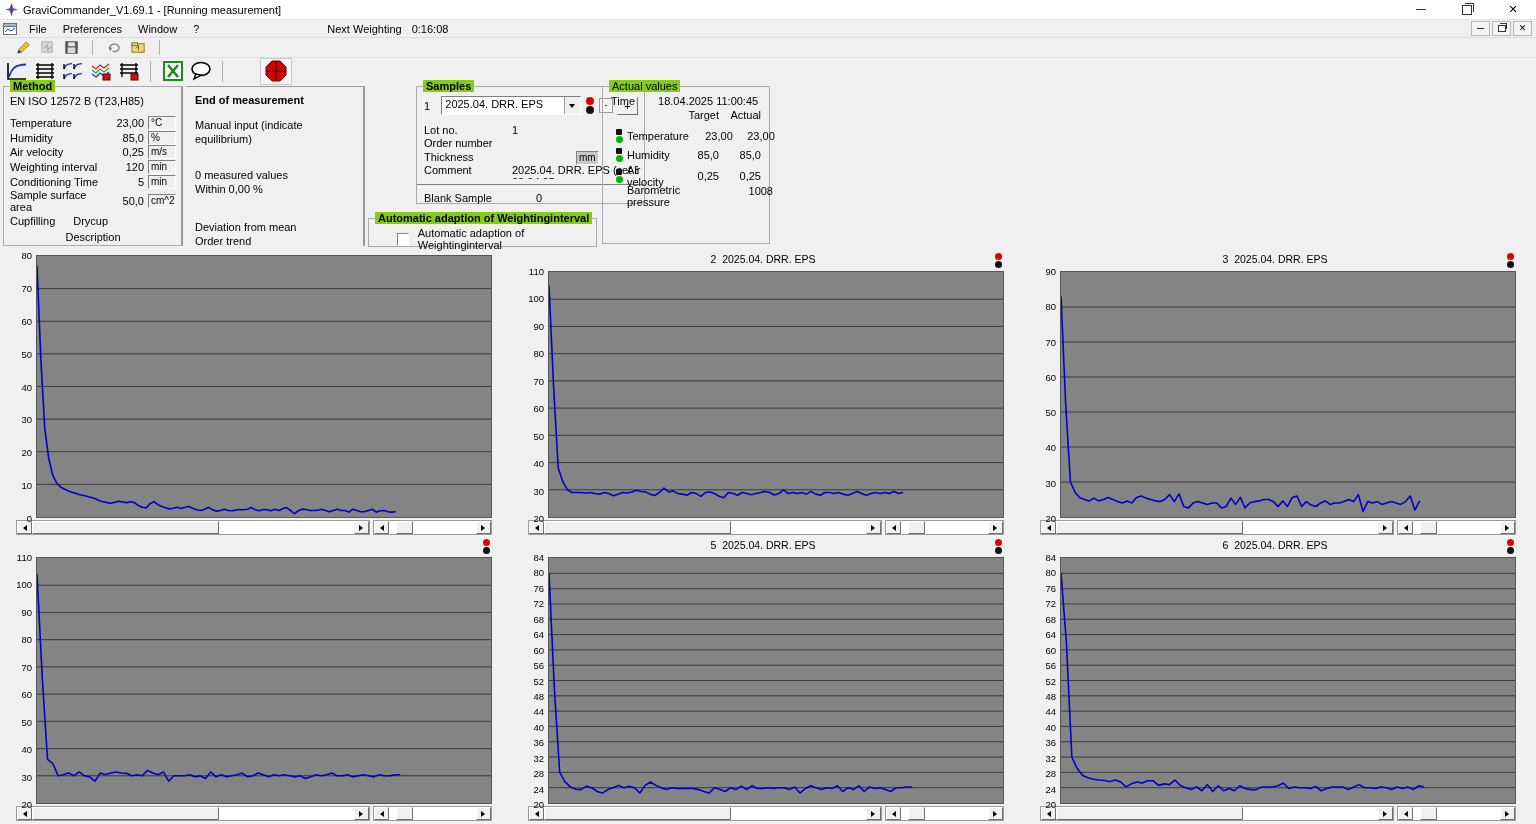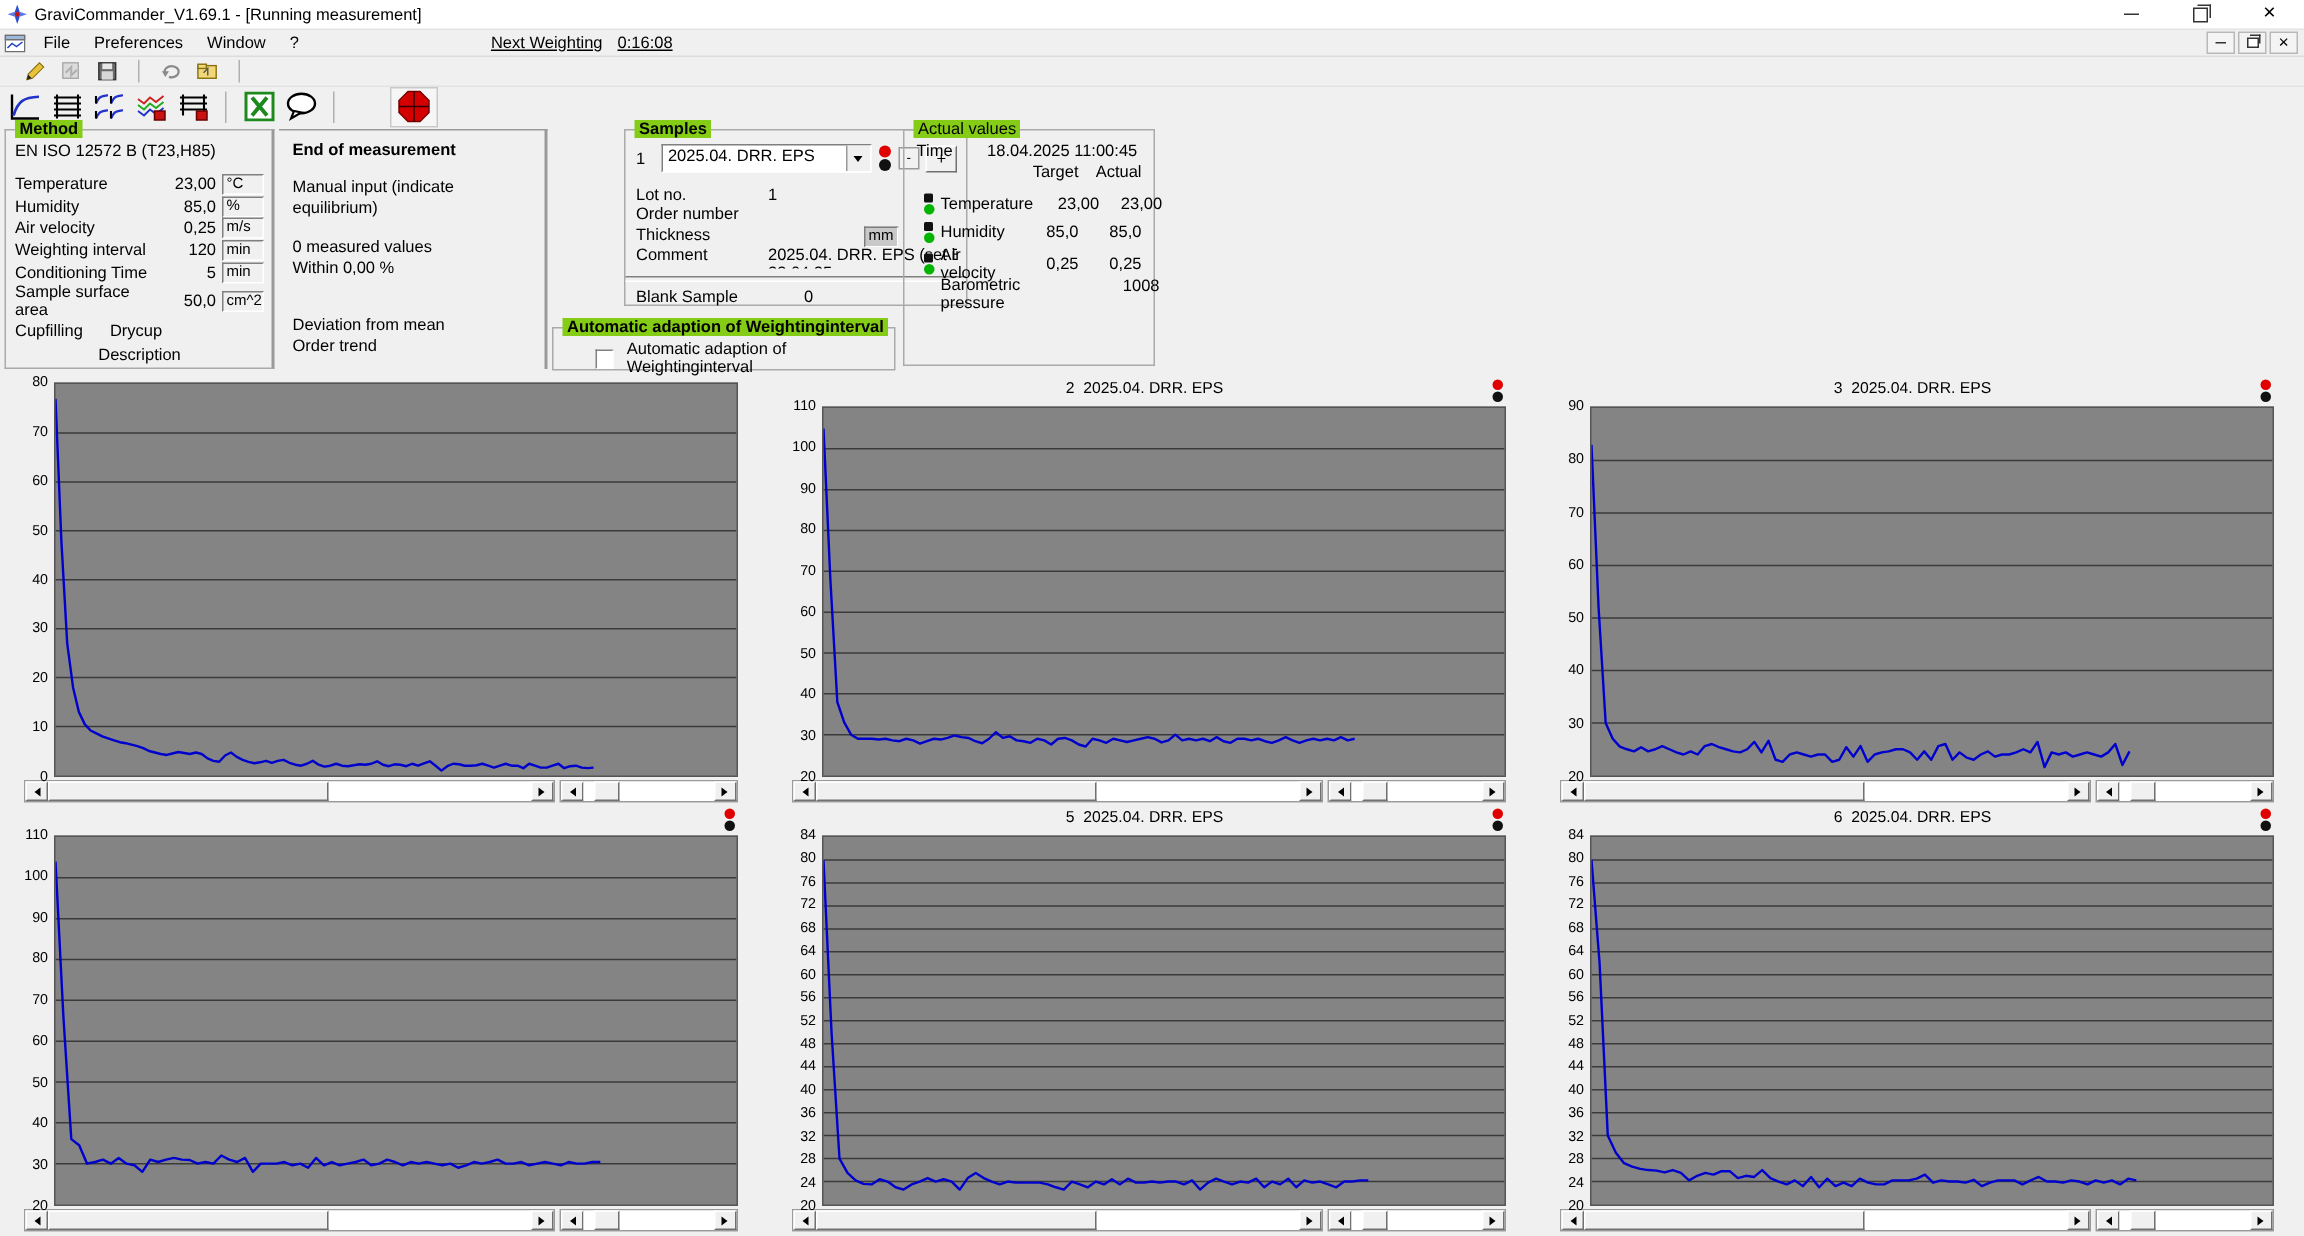--- a/index.html
+++ b/index.html
@@ -12,21 +12,21 @@
   .win-controls{margin-left:auto;display:flex;height:100%;}
   .win-btn{width:46px;height:100%;display:flex;align-items:center;justify-content:center;}
   .glyph-min{width:10px;border-bottom:1px solid #333;}
   .glyph-restore{width:8px;height:8px;border:1px solid #333;position:relative;background:#fff;}
   .glyph-restore:before{content:"";position:absolute;left:2px;top:-3px;width:8px;height:8px;border:1px solid #333;border-bottom:none;border-left:none;}
   .glyph-close{font-size:11px;line-height:11px;}
   
   .menubar{height:17px;display:flex;align-items:center;background:#f0f0f0;border-bottom:1px solid #dcdcdc;}
   .mdi-ico{width:14px;height:12px;margin:0 4px 0 3px;}
   .menu-item{padding:0 8px;height:100%;display:flex;align-items:center;}
-  .next-weighting{margin-left:120px;display:flex;gap:10px;text-decoration:underline;}
+  .next-weighting{margin-left:120px;display:flex;gap:10px;}
   .mdi-controls{margin-left:auto;display:flex;gap:2px;margin-right:4px;}
   .mdi-btn{width:17px;height:13px;background:#f4f4f4;border:1px solid #b8b8b8;display:flex;align-items:center;justify-content:center;}
   .mdi-btn .glyph-restore{width:6px;height:5px;}
   .mdi-btn .glyph-restore:before{left:1px;top:-3px;width:6px;height:5px;}
   .mdi-btn .glyph-min{width:7px;}
   .mdi-btn .glyph-close{font-size:9px;line-height:9px;}
   
   .toolbar1{height:19px;display:flex;align-items:center;padding-left:14px;gap:6px;border-bottom:1px solid #e2e2e2;}
   .toolbar2{height:26px;display:flex;align-items:center;padding-left:4px;gap:3px;}
   .tb-sep{width:1px;height:15px;background:#b0b0b0;margin:0 6px;}
@@ -43,21 +43,21 @@
   .method-box{left:3px;top:5px;width:180px;height:160px;padding:8px 5px 0 6px;box-sizing:border-box;border-right:2px solid #9a9a9a;}
   .method-standard{margin-bottom:9px;}
   .mrow{display:grid;grid-template-columns:1fr 42px 28px;align-items:center;height:14.6px;}
   .mrow .val{text-align:right;padding-right:4px;}
   .unitbox{border:1px solid;border-color:#7f7f7f #ffffff #ffffff #7f7f7f;background:#f0f0f0;height:12px;line-height:11px;padding:0 2px;font-size:10px;}
   .method-foot{margin-top:11px;display:flex;gap:18px;}
   .method-desc{margin-top:4px;text-align:center;}
   
   .eom-box{position:absolute;left:186px;top:5px;width:179px;height:160px;border-top:1px solid #9a9a9a;border-right:2px solid #9a9a9a;padding:7px 8px 0 9px;box-sizing:border-box;}
   .eom-title{font-weight:bold;margin-bottom:13px;}
-  .eom-gap1{margin-top:13px;}
+  .eom-gap1{margin-top:23px;}
   .eom-line{line-height:13.5px;}
   .eom-gap2{margin-top:25px;}
   
   .samples-box{left:368px;top:5px;width:229px;height:118px;padding:9px 6px 0 7px;box-sizing:border-box;margin-left:48px;}
   .sample-row1{display:flex;align-items:center;gap:4px;margin-bottom:9px;}
   .sample-idx{width:14px;}
   .combo{display:flex;width:145px;height:17px;border:1px solid;border-color:#7f7f7f #fff #fff #7f7f7f;background:#fff;align-items:stretch;}
   .combo-text{flex:1;padding:1px 3px 0 3px;white-space:nowrap;overflow:hidden;font-size:11px;}
   .combo-btn{width:15px;background:#f0f0f0;border-left:1px solid #9a9a9a;display:flex;align-items:center;justify-content:center;}
   .tri-d{width:0;height:0;border:3px solid transparent;border-top:4px solid #000;margin-top:3px;}

